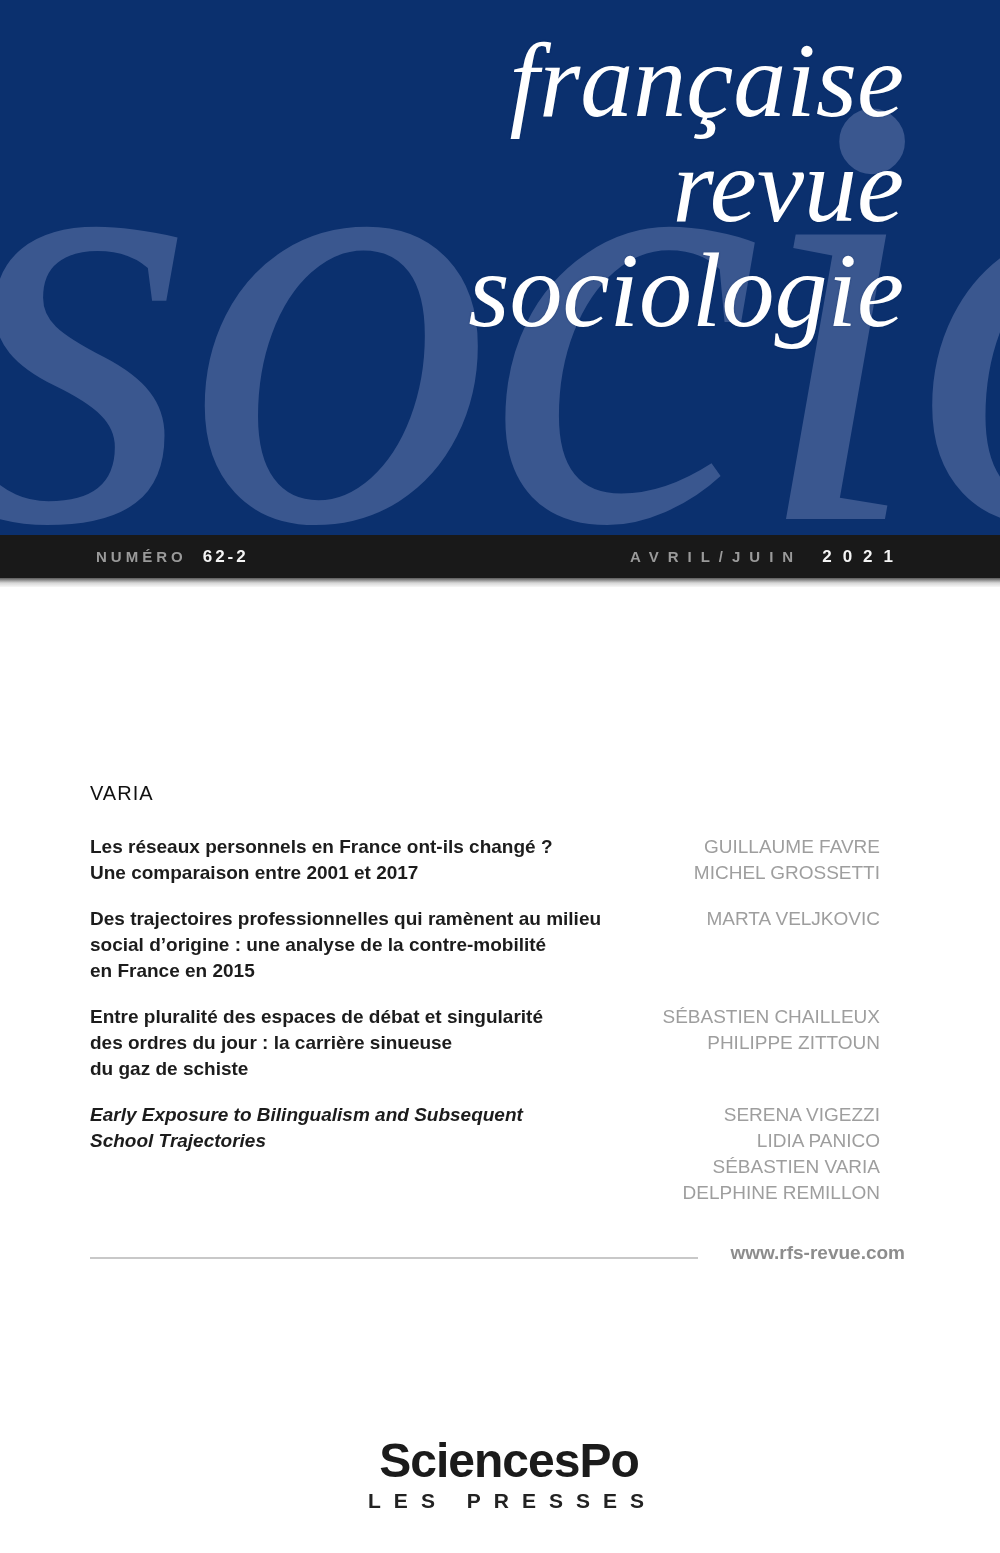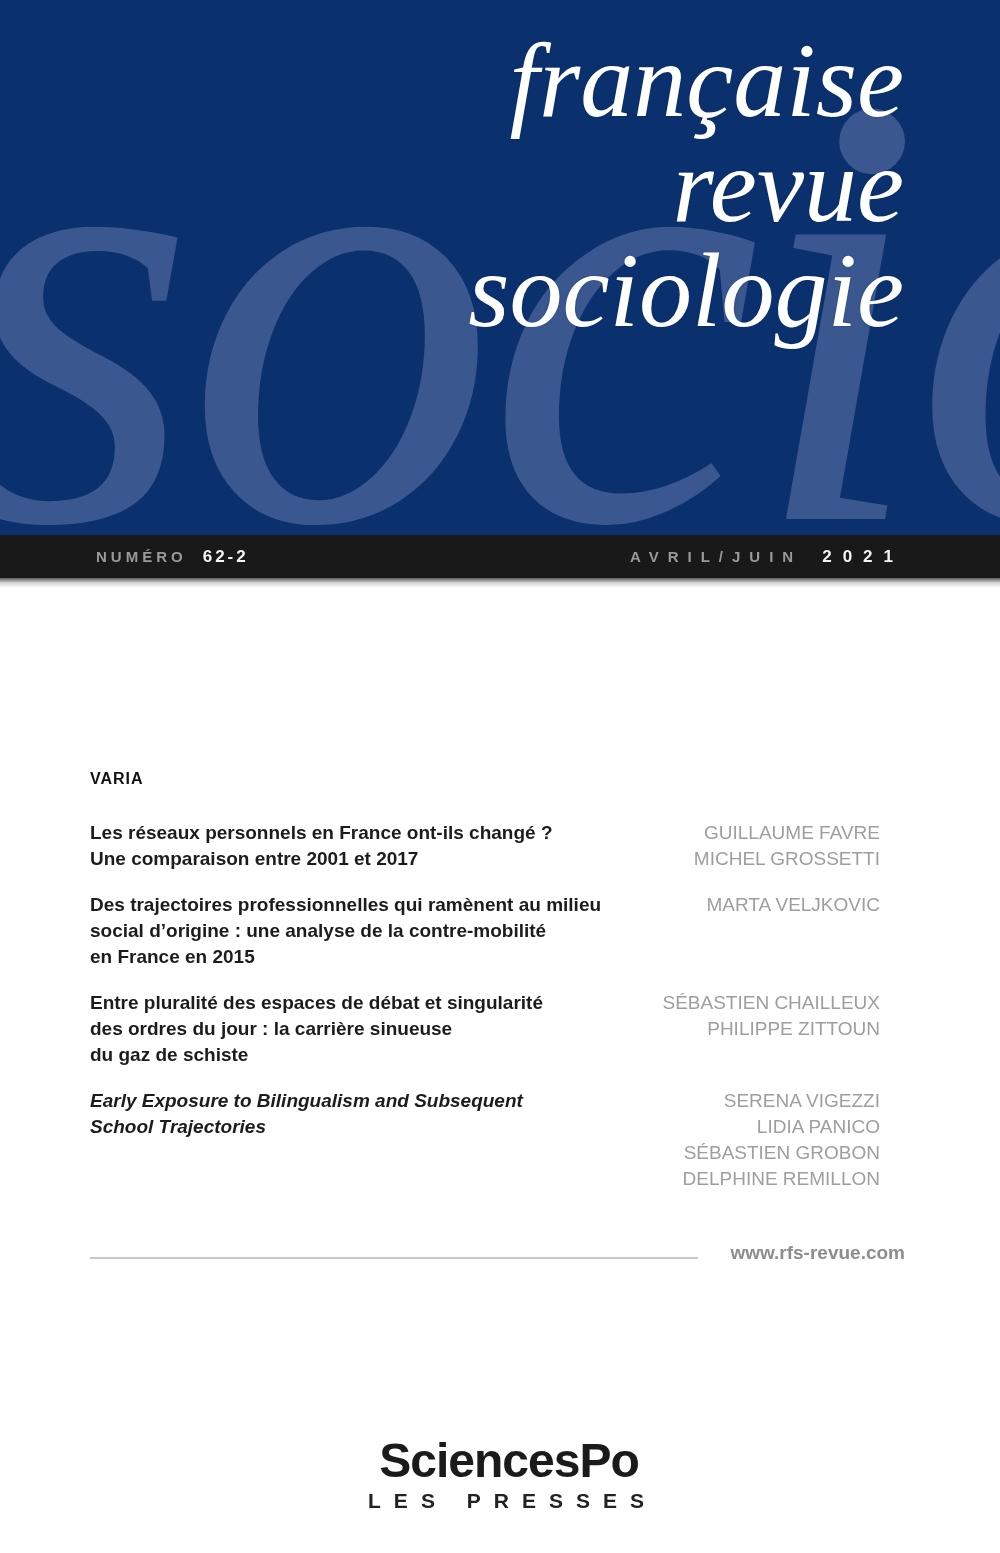--- a/index.html
+++ b/index.html
@@ -66,22 +66,22 @@
     width:1000px;height:9px;
     background:linear-gradient(#5a5a5a,#d6d6d6 55%,#f7f7f7);
   }
   
   .toc{
     position:absolute;top:766px;left:90px;
     width:790px;
     color:#1a1a1a;
   }
   .section-heading{
-    margin:0 0 28px 0;
-    font-size:16px;font-weight:bold;
+    margin:14px 0 28px 0;
+    font-size:20px;font-weight:normal;
     letter-spacing:1px;line-height:26px;
     color:#111111;
   }
   .article-row{
     display:flex;justify-content:space-between;align-items:flex-start;
     margin-bottom:20px;
   }
   .article-title{
     font-size:19px;font-weight:bold;
     line-height:26px;color:#1c1c1c;
@@ -192,21 +192,21 @@
     </section>
 
     <section class="article-row">
       <div class="article-title italic">
         <span>Early Exposure to Bilingualism and Subsequent</span>
         <span>School Trajectories</span>
       </div>
       <div class="article-authors">
         <span>SERENA VIGEZZI</span>
         <span>LIDIA PANICO</span>
-        <span>SÉBASTIEN GROBON</span>
+        <span>SÉBASTIEN VARIA</span>
         <span>DELPHINE REMILLON</span>
       </div>
     </section>
   </main>
 
   <div class="footer-row">
     <div class="footer-rule"></div>
     <div class="website">www.rfs-revue.com</div>
   </div>
 

